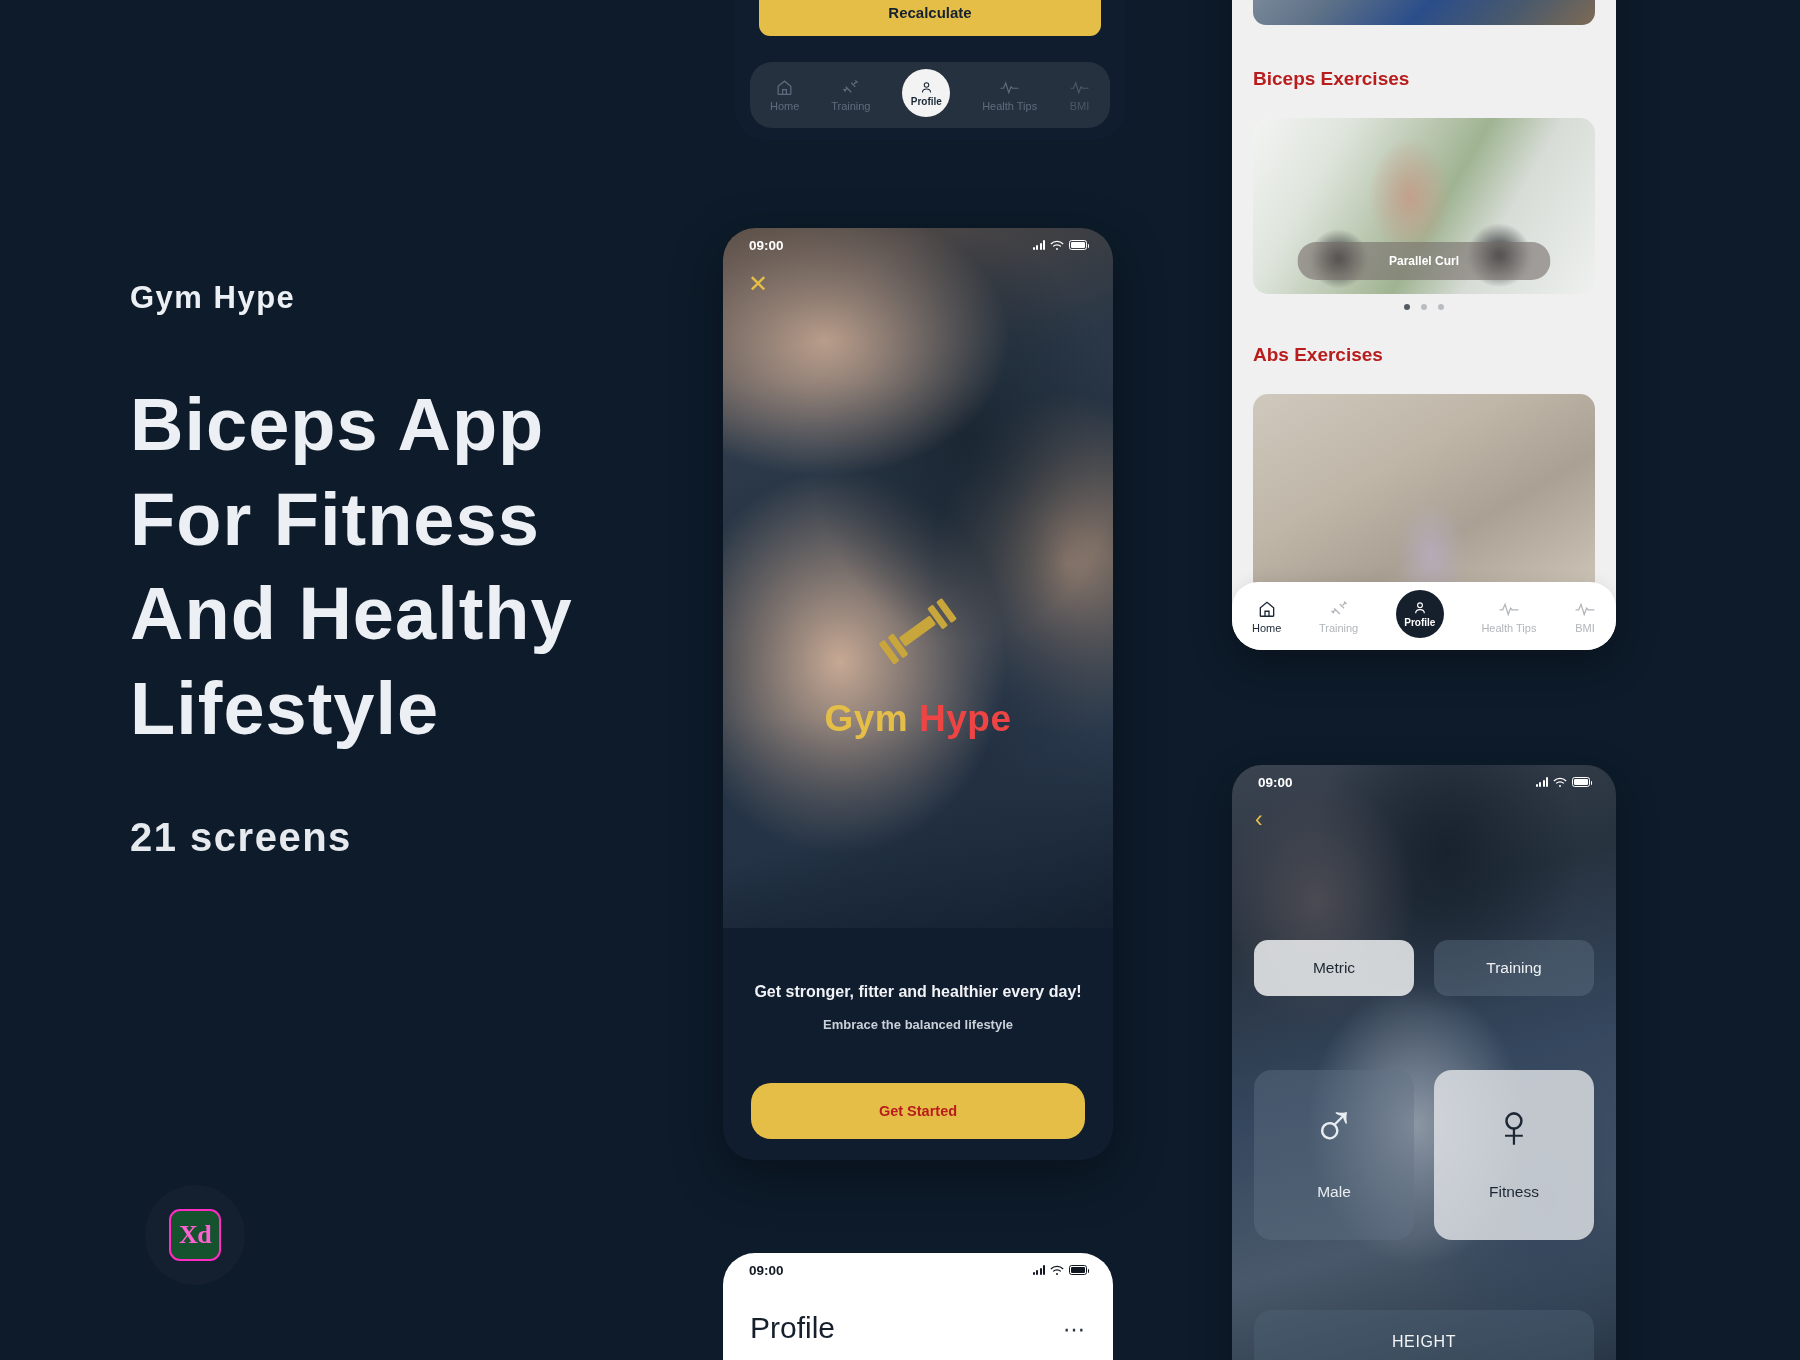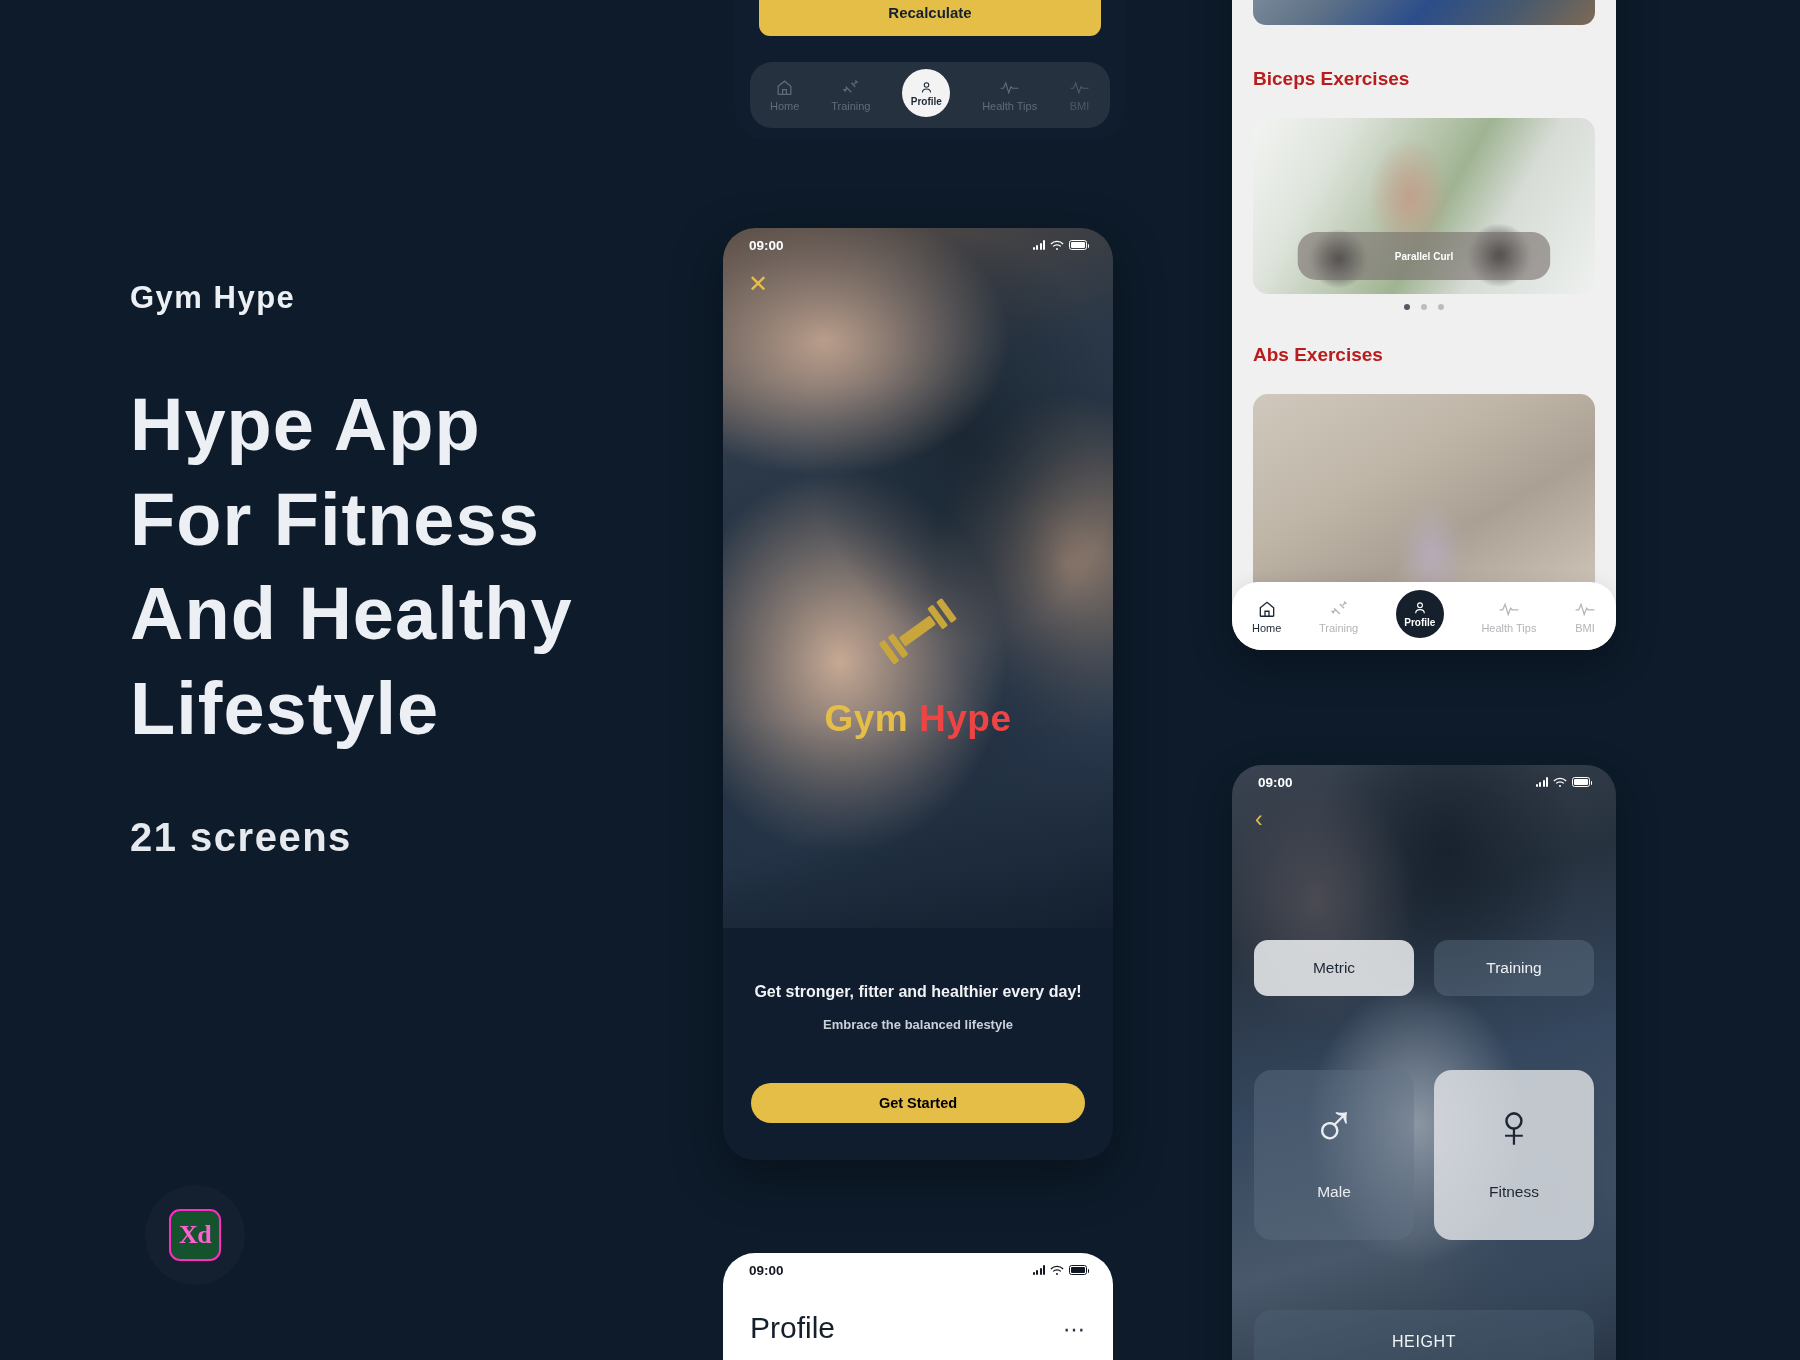--- a/index.html
+++ b/index.html
@@ -127,24 +127,24 @@
   #phone-b .brandline .hype { color:#ef4444; }
   #phone-b .tagline {
     position:absolute; left:0; right:0; top:755px; text-align:center;
     color:#f0f2f5; font-size:16px; font-weight:bold;
   }
   #phone-b .tagsub {
     position:absolute; left:0; right:0; top:789px; text-align:center;
     color:#c9d0d8; font-size:13px; font-weight:600;
   }
   #phone-b .cta {
-    position:absolute; left:28px; right:28px; top:855px; height:40px;
+    position:absolute; left:28px; right:28px; top:855px; height:56px;
     background:#e5be48; border-radius:20px;
     display:flex; align-items:center; justify-content:center;
-    color:#000000; font-size:14.5px; font-weight:bold;
+    color:#b91c1c; font-size:14.5px; font-weight:bold;
   }
 
   
   #phone-c {
     left:723px; top:1253px; width:390px; height:200px;
     background:#ffffff; border-radius:32px 32px 0 0;
   }
   #phone-c .statusbar { color:#121821; }
   #phone-c .title {
     position:absolute; left:27px; top:58px;
@@ -183,24 +183,24 @@
       linear-gradient(120deg,#f3f4f2 0%,#dfe5dd 22%,#b9c6ae 42%,#9fb492 54%,#d7dcd6 70%,#eef1ef 100%);
   }
   #phone-d .card-2 {
     top:694px; height:230px;
     background:
       radial-gradient(ellipse 58px 90px at 52% 70%, #b6abb8 0%, rgba(182,171,184,0) 62%),
       linear-gradient(150deg,#cfc8bc 0%,#bfb6a8 35%,#aaa093 60%,#c6bdb0 85%,#d6cec2 100%);
   }
   #phone-d .card-pill {
     position:absolute; left:50%; transform:translateX(-50%);
-    bottom:14px; width:74%; height:48px; border-radius:19px;
+    bottom:14px; width:74%; height:38px; border-radius:19px;
     background:rgba(120,112,108,.62);
     display:flex; align-items:center; justify-content:center;
-    color:#ffffff; font-size:10px; font-weight:600;
+    color:#ffffff; font-size:12px; font-weight:600;
     backdrop-filter:blur(2px);
   }
   #phone-d .dots { position:absolute; left:0; right:0; top:604px;
     display:flex; justify-content:center; gap:11px; }
   #phone-d .dots span { width:6px; height:6px; border-radius:50%; background:#b9bcc0; display:block; }
   #phone-d .dots span.on { background:#525a64; }
   #phone-d .navwrap {
     position:absolute; left:0; right:0; bottom:0; height:68px;
     background:#ffffff; border-radius:26px; padding:0 20px;
     box-shadow:0 -3px 14px rgba(0,0,0,.06);
@@ -259,21 +259,21 @@
   }
 </style>
 </head>
 <body>
 
 <div class="stage">
 
   <div class="promo">
     <div class="promo-brand">Gym Hype</div>
     <div class="promo-head">
-      <div>Hype App</div>
+      <div>Biceps App</div>
       <div>For Fitness</div>
       <div>And Healthy</div>
       <div>Lifestyle</div>
     </div>
     <div class="promo-sub">21 screens</div>
   </div>
 
   <div class="xd-badge">
     <div class="xd-square">Xd</div>
   </div>

